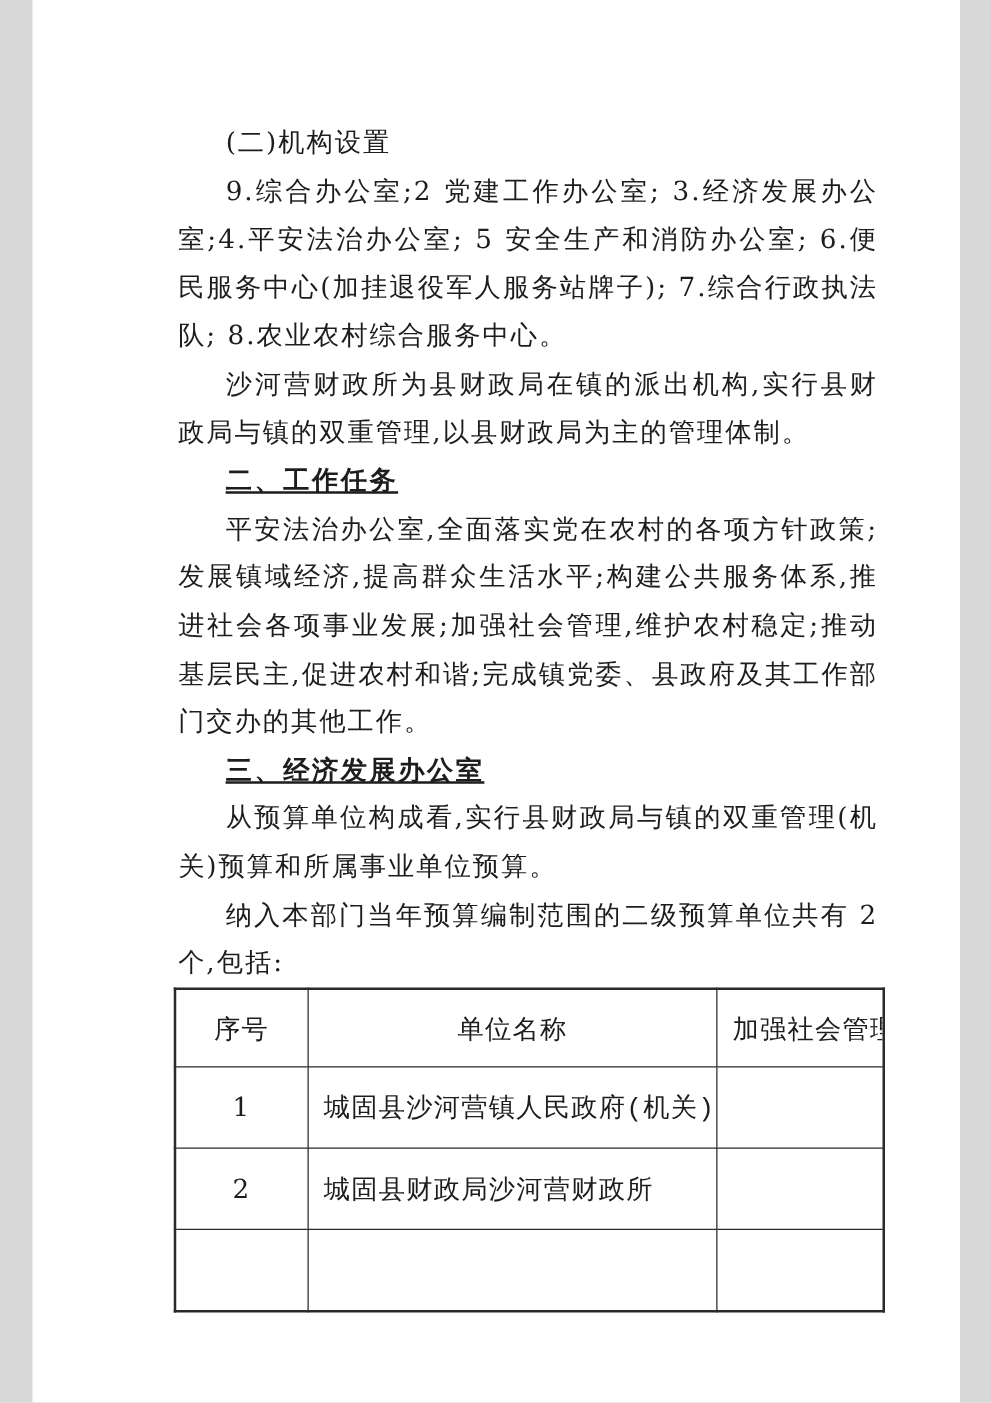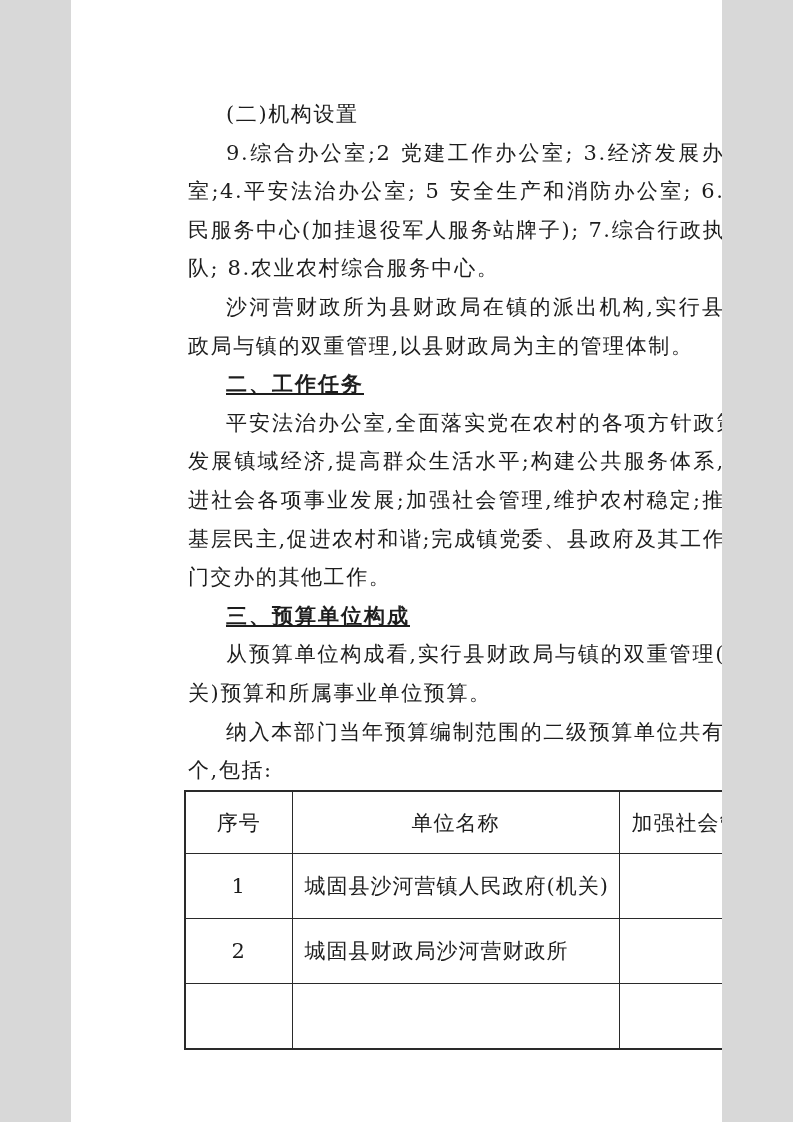--- a/index.html
+++ b/index.html
@@ -1,18 +1,18 @@
 <!DOCTYPE html>
 <html><head>
 <meta charset="utf-8">
 <style>
   html, body { margin: 0; padding: 0; background: #d8d8d8; }
   .page {
     position: relative;
-    width: 651px;
+    width: 742px;
     height: 1122px;
     margin: 0 auto;
     background: #ffffff;
     color: #1d1d1d;
     font-family: "DejaVu Serif", "Liberation Serif", serif;
     overflow: hidden;
   }
   .content {
     position: absolute;
     left: 117px;
@@ -57,39 +57,39 @@
     letter-spacing: 1px;
     font-weight: normal;
     padding: 12px;
     vertical-align: middle;
     overflow: hidden;
     white-space: nowrap;
   }
   table.units th { height: 37px; text-align: center; }
   table.units td { height: 40px; }
   td.cell-num { text-align: center; font-family: "DejaVu Serif", "Liberation Serif", serif; }
-  td.cell-name { text-align: left; padding-left: 14px; }
+  td.cell-name { text-align: left; padding-left: 14px; font-family: Liberation Mono, monospace; }
 </style>
 </head>
 <body>
 
 <div class="page">
   <div class="content">
 
     <p class="heading-kai">(二)机构设置</p>
 
     <p>9.综合办公室;2 党建工作办公室; 3.经济发展办公室;4.平安法治办公室; 5 安全生产和消防办公室; 6.便民服务中心(加挂退役军人服务站牌子); 7.综合行政执法队; 8.农业农村综合服务中心。</p>
 
     <p>沙河营财政所为县财政局在镇的派出机构,实行县财政局与镇的双重管理,以县财政局为主的管理体制。</p>
 
     <p class="heading-hei">二、工作任务</p>
 
     <p>平安法治办公室,全面落实党在农村的各项方针政策;发展镇域经济,提高群众生活水平;构建公共服务体系,推进社会各项事业发展;加强社会管理,维护农村稳定;推动基层民主,促进农村和谐;完成镇党委、县政府及其工作部门交办的其他工作。</p>
 
-    <p class="heading-hei">三、预算单位构成</p>
+    <p class="heading-hei">三、经济发展办公室</p>
 
     <p>从预算单位构成看,实行县财政局与镇的双重管理(机关)预算和所属事业单位预算。</p>
 
     <p>纳入本部门当年预算编制范围的二级预算单位共有 2 个,包括:</p>
   </div>
 
   <table class="units">
     <colgroup>
         <col class="c1">
         <col class="c2">

